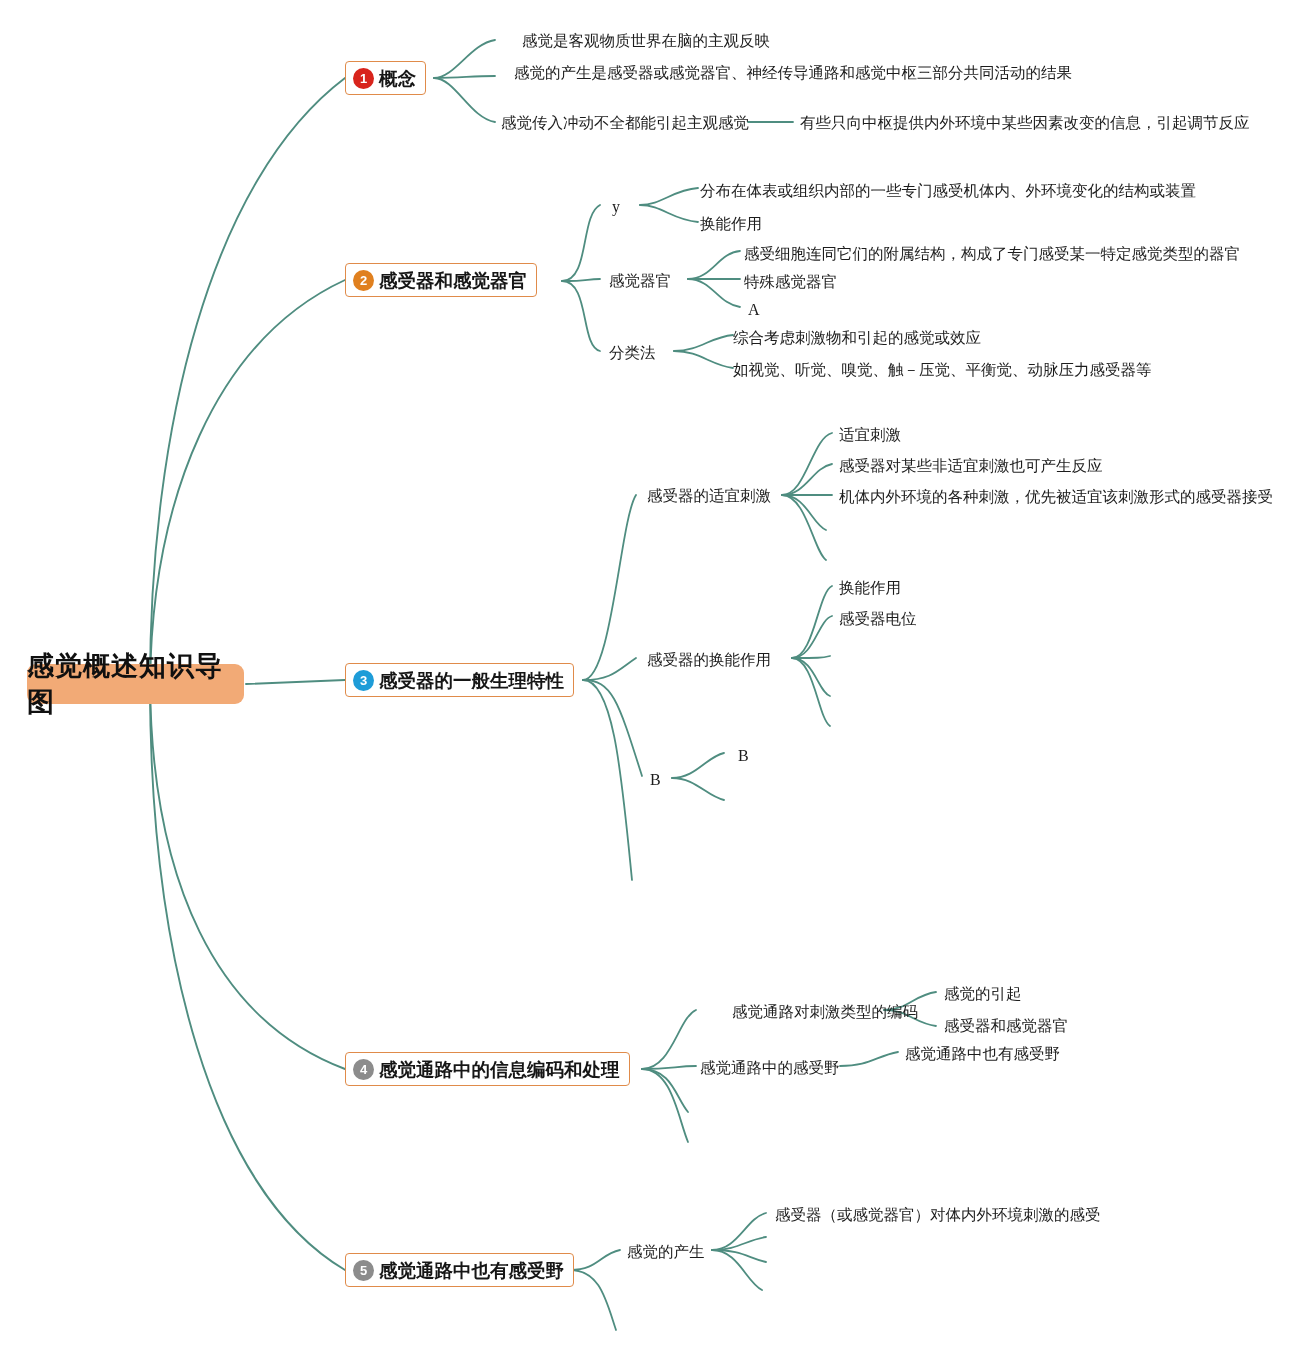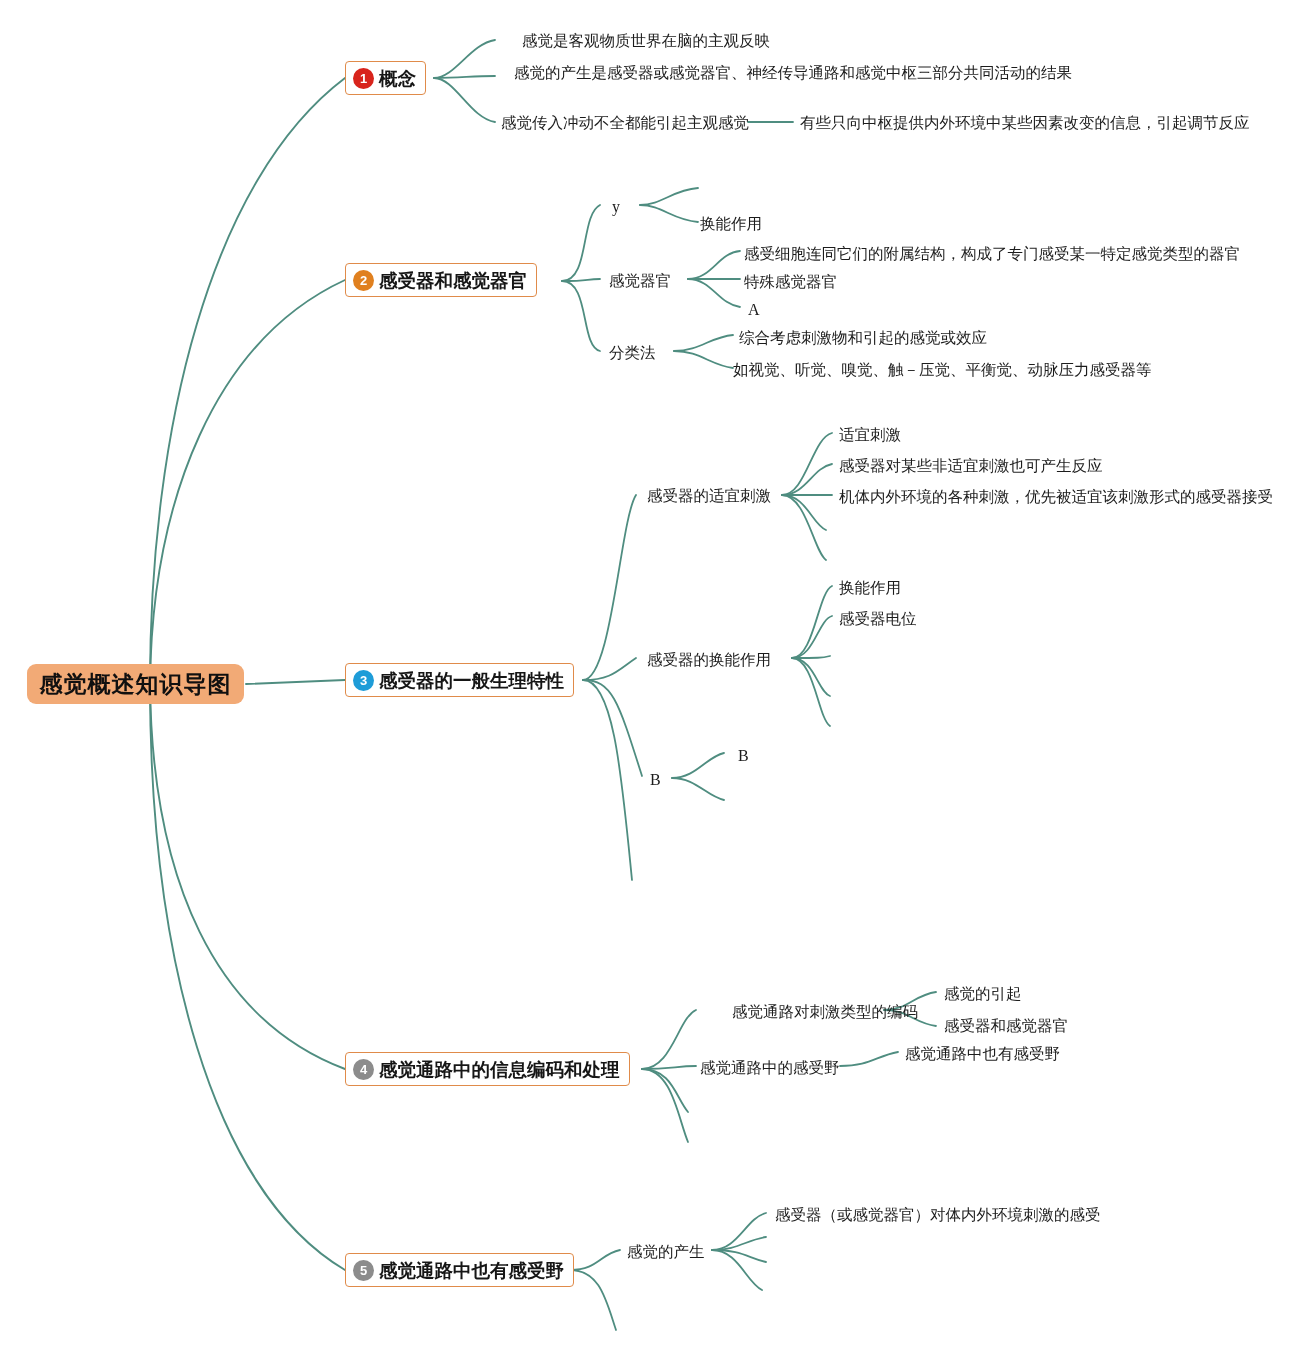--- a/index.html
+++ b/index.html
@@ -32,21 +32,21 @@
   #root-node{
     position:absolute;
     left:27px; top:664px;
     width:217px; height:40px;
     background:#F2AA76;
     border-radius:9px;
     display:flex;align-items:center;justify-content:center;
     box-sizing:border-box;
   }
   #root-node .txt{
-    font-size:23px;
+    font-size:27px;
     font-weight:bold;
     color:#101010;
     letter-spacing:1px;
     font-family:"Liberation Sans","DejaVu Sans",sans-serif;
   }
 
   
   .l1{
     position:absolute;
     background:#ffffff;
@@ -163,29 +163,30 @@
   <div class="lbl wrapped" style="left:501px;top:61px;width:720px;">感觉的产生是感受器或感觉器官、神经传导通路和感觉中枢三部分共同活动的结果</div>
   <div class="lbl" style="left:501px;top:111px;">感觉传入冲动不全都能引起主观感觉</div>
   <div class="lbl" style="left:800px;top:111px;">有些只向中枢提供内外环境中某些因素改变的信息，引起调节反应</div>
 
   <div class="l1" style="left:345px;top:263px;">
     <span class="badge" style="background:#E0801F;">2</span>
     <span class="l1txt">感受器和感觉器官</span>
   </div>
 
   <div class="lbl serif" style="left:612px;top:195px;">y</div>
+  <div class="lbl" style="left:700px;top:179px;">分布在体表或组织内部的一些专门感受机体内、外环境变化的结构或装置</div>
   <div class="lbl" style="left:700px;top:212px;">换能作用</div>
 
   <div class="lbl" style="left:609px;top:269px;">感觉器官</div>
   <div class="lbl" style="left:744px;top:242px;">感受细胞连同它们的附属结构，构成了专门感受某一特定感觉类型的器官</div>
   <div class="lbl" style="left:744px;top:270px;">特殊感觉器官</div>
   <div class="lbl serif" style="left:748px;top:298px;">A</div>
 
   <div class="lbl" style="left:609px;top:341px;">分类法</div>
-  <div class="lbl" style="left:733px;top:326px;margin-left:6px;">综合考虑刺激物和引起的感觉或效应</div>
+  <div class="lbl" style="left:733px;top:326px;">综合考虑刺激物和引起的感觉或效应</div>
   <div class="lbl" style="left:733px;top:358px;">如视觉、听觉、嗅觉、触－压觉、平衡觉、动脉压力感受器等</div>
 
   <div class="l1" style="left:345px;top:663px;">
     <span class="badge" style="background:#1E9CD8;">3</span>
     <span class="l1txt">感受器的一般生理特性</span>
   </div>
 
   <div class="lbl" style="left:647px;top:484px;">感受器的适宜刺激</div>
   <div class="lbl" style="left:839px;top:423px;">适宜刺激</div>
   <div class="lbl" style="left:839px;top:454px;">感受器对某些非适宜刺激也可产生反应</div>

